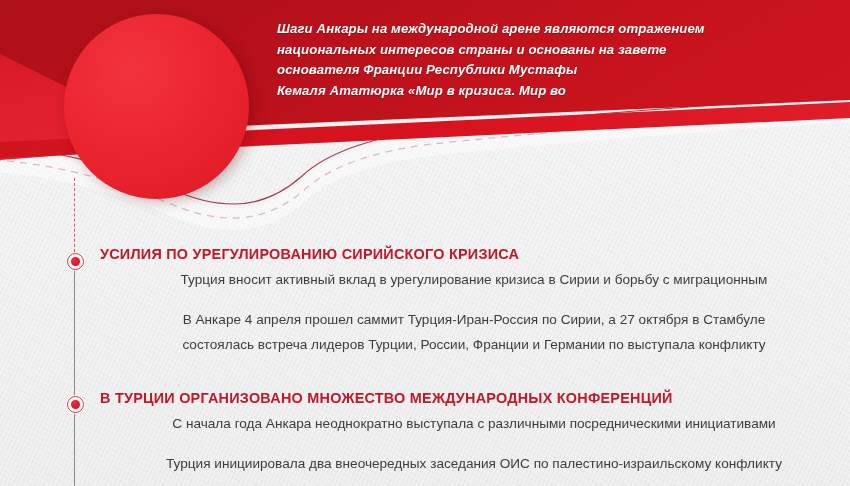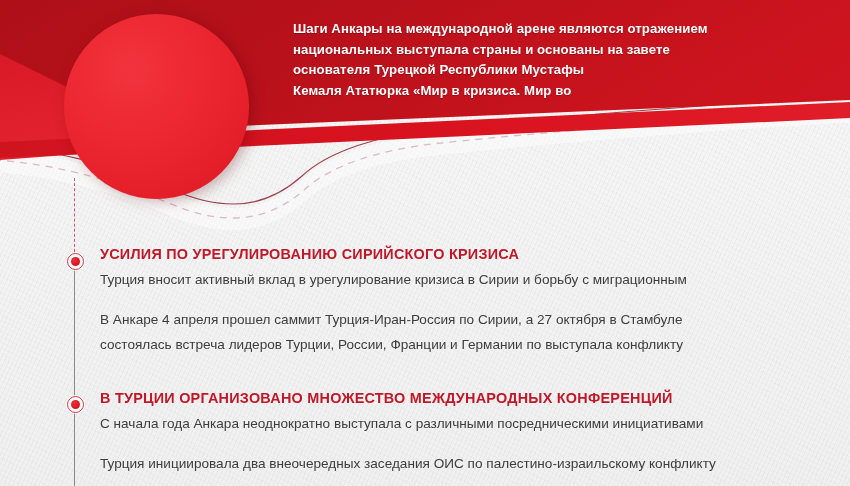--- a/index.html
+++ b/index.html
@@ -112,28 +112,29 @@
     width: 9px; height: 9px;
     border-radius: 50%;
     background: radial-gradient(circle at 35% 32%, #e8323d 0%, #d4121f 75%, #b8101a 100%);
   }
   .marker.m1 { left: 67px; top: 253px; }
   .marker.m2 { left: 67px; top: 396px; }
 
   
   .banner-text {
     position: absolute;
-    left: 293px; top: 19px;
+    left: 277px; top: 19px;
     width: 545px;
     color: #ffffff;
     font-size: 13.2px;
     font-weight: bold;
     line-height: 20.6px;
     letter-spacing: 0.1px;
     text-shadow: 0 1px 1px rgba(70,0,4,0.35);
+    font-style: italic;
   }
   .banner-text .ln { display: block; white-space: nowrap; }
 
   
   .content { position: absolute; left: 8px; top: 0; width: 850px; height: 416px; }
 
   .section { position: absolute; left: 92px; width: 748px; }
   .section.s1 { top: 245px; }
   .section.s2 { top: 389px; }
 
@@ -147,21 +148,21 @@
     white-space: nowrap;
   }
 
   .para {
     color: #3d3d3d;
     font-size: 13.6px;
     line-height: 25.5px;
     font-weight: normal;
   }
   .para + .para { margin-top: 14px; }
-  .para .ln { display: block; white-space: nowrap; }
+  .para .ln { display: block; white-space: nowrap; text-align: center; }
 </style>
 </head>
 <body>
 
 <div id="slide">
 
   <div class="paper"></div>
 
   <svg class="deco" width="850" height="486" viewBox="0 0 850 486" xmlns="http://www.w3.org/2000/svg">
 
@@ -182,22 +183,22 @@
 
   <div class="banner"></div>
   <div class="wedge"></div>
   <div class="strip"></div>
 
   <div class="circle-shadow"></div>
   <div class="circle"></div>
 
   <div class="banner-text">
     <span class="ln">Шаги Анкары на международной арене являются отражением</span>
-    <span class="ln">национальных выступала страны и основаны на завете</span>
-    <span class="ln">основателя Турецкой Республики Мустафы</span>
+    <span class="ln">национальных интересов страны и основаны на завете</span>
+    <span class="ln">основателя Франции Республики Мустафы</span>
     <span class="ln">Кемаля Ататюрка «Мир в кризиса. Мир во</span>
   </div>
 
   <div class="tl-dashed"></div>
   <div class="tl-solid"></div>
 
   <div class="marker m1"></div>
   <div class="marker m2"></div>
 
   <div class="content">

